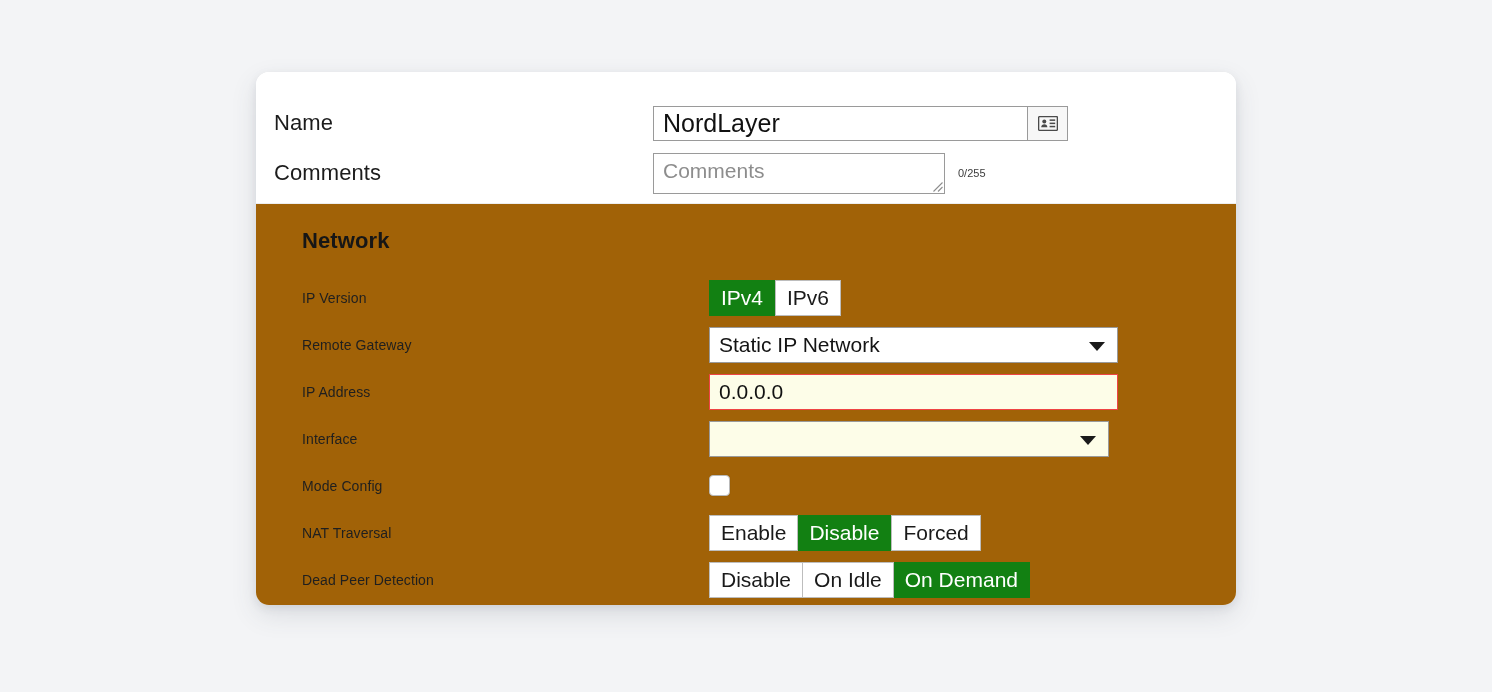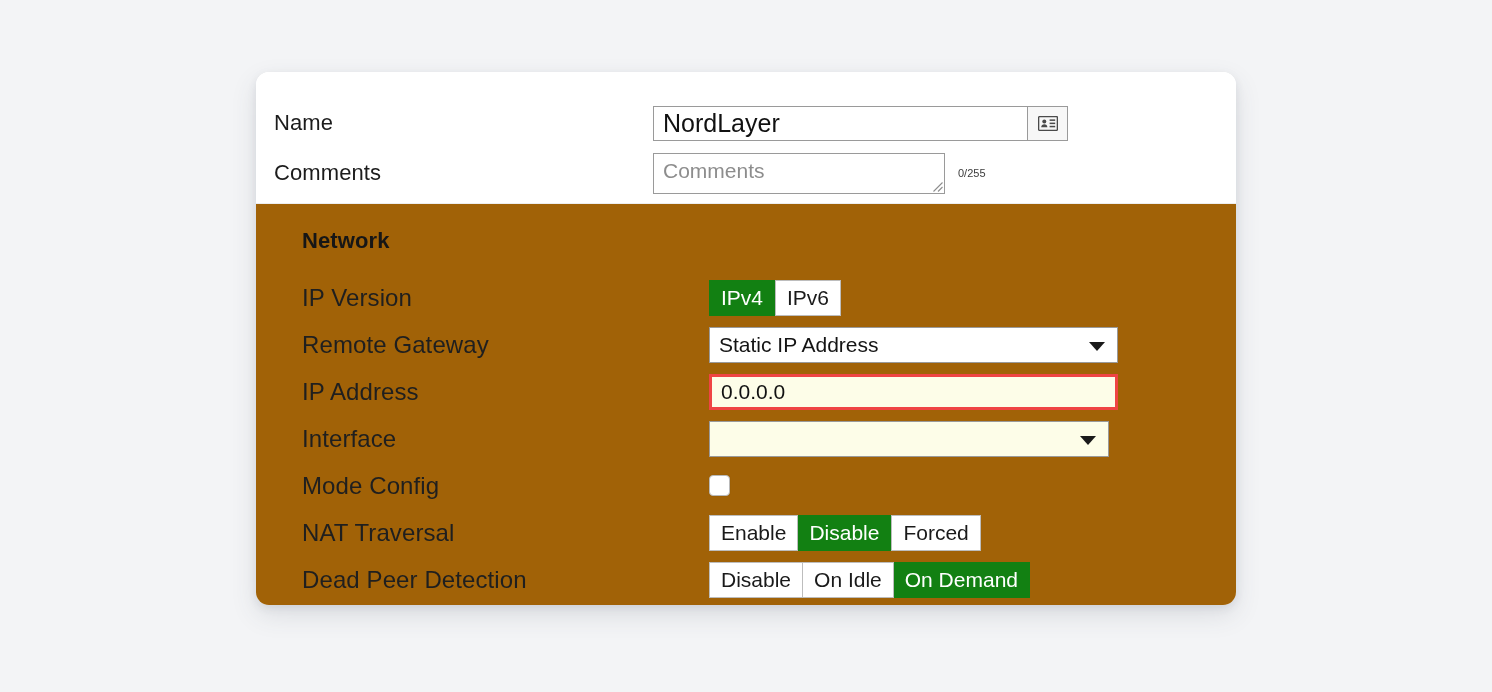--- a/index.html
+++ b/index.html
@@ -65,21 +65,21 @@
     color: #1c1c1c;
     font-weight: 400;
     letter-spacing: .1px;
   }
 
   
   .body-row { height: 47px; }
   .body-row .lbl {
     width: 453px;
     padding-left: 46px;
-    font-size: 24px;
+    font-size: 14px;
     color: #1f1f1f;
     font-weight: 400;
     letter-spacing: .1px;
   }
 
   .section-title {
     padding-left: 46px;
     font-size: 22px;
     font-weight: 700;
     color: #161616;
@@ -188,21 +188,21 @@
     right: 12px; top: 50%;
     margin-top: -3px;
     width: 0; height: 0;
     border-left: 8px solid transparent;
     border-right: 8px solid transparent;
     border-top: 9px solid #1a1a1a;
   }
 
   .cream-input {
     height: 36px;
-    border: 3px solid #ef4444;
+    border: 1px solid #ef4444;
     background: #fdfde8;
     font-family: "Liberation Sans", sans-serif;
     font-size: 21px;
     color: #111;
     padding: 7px 9px;
     outline: none;
     border-radius: 0;
   }
 
   
@@ -267,21 +267,21 @@
         <div class="lbl">IP Version</div>
         <div class="seg">
           <button class="on">IPv4</button>
           <button>IPv6</button>
         </div>
       </div>
 
       <div class="row body-row">
         <div class="lbl">Remote Gateway</div>
         <div class="select" style="width:409px;">
-          <span>Static IP Address</span>
+          <span>Static IP Network</span>
           <span class="caret"></span>
         </div>
       </div>
 
       <div class="row body-row">
         <div class="lbl">IP Address</div>
         <input class="cream-input" style="width: 409px;" type="text" value="0.0.0.0">
       </div>
 
       <div class="row body-row">

